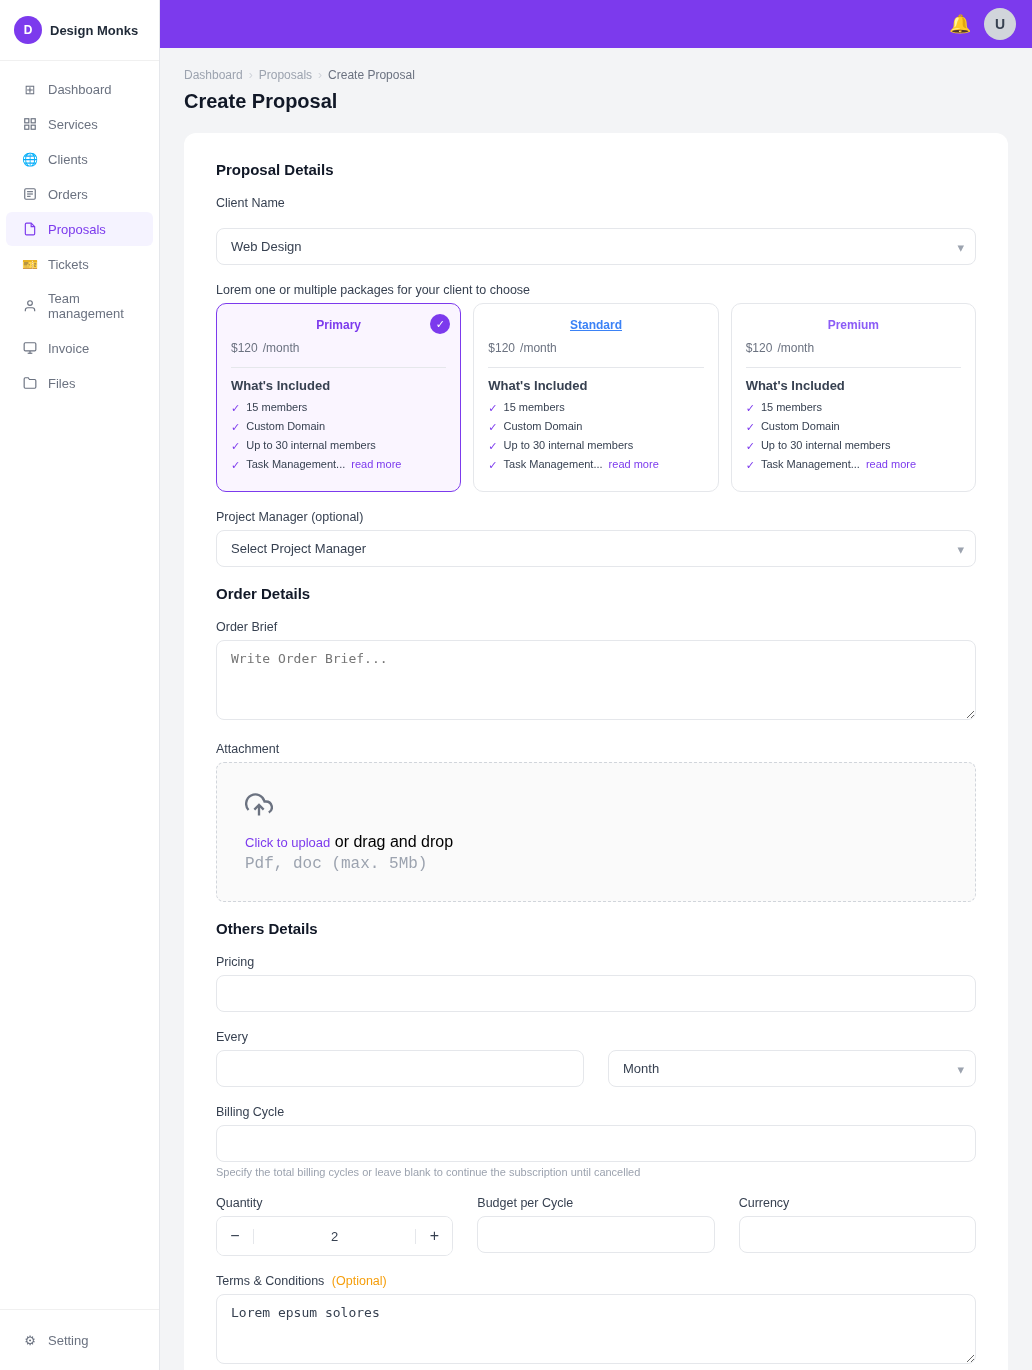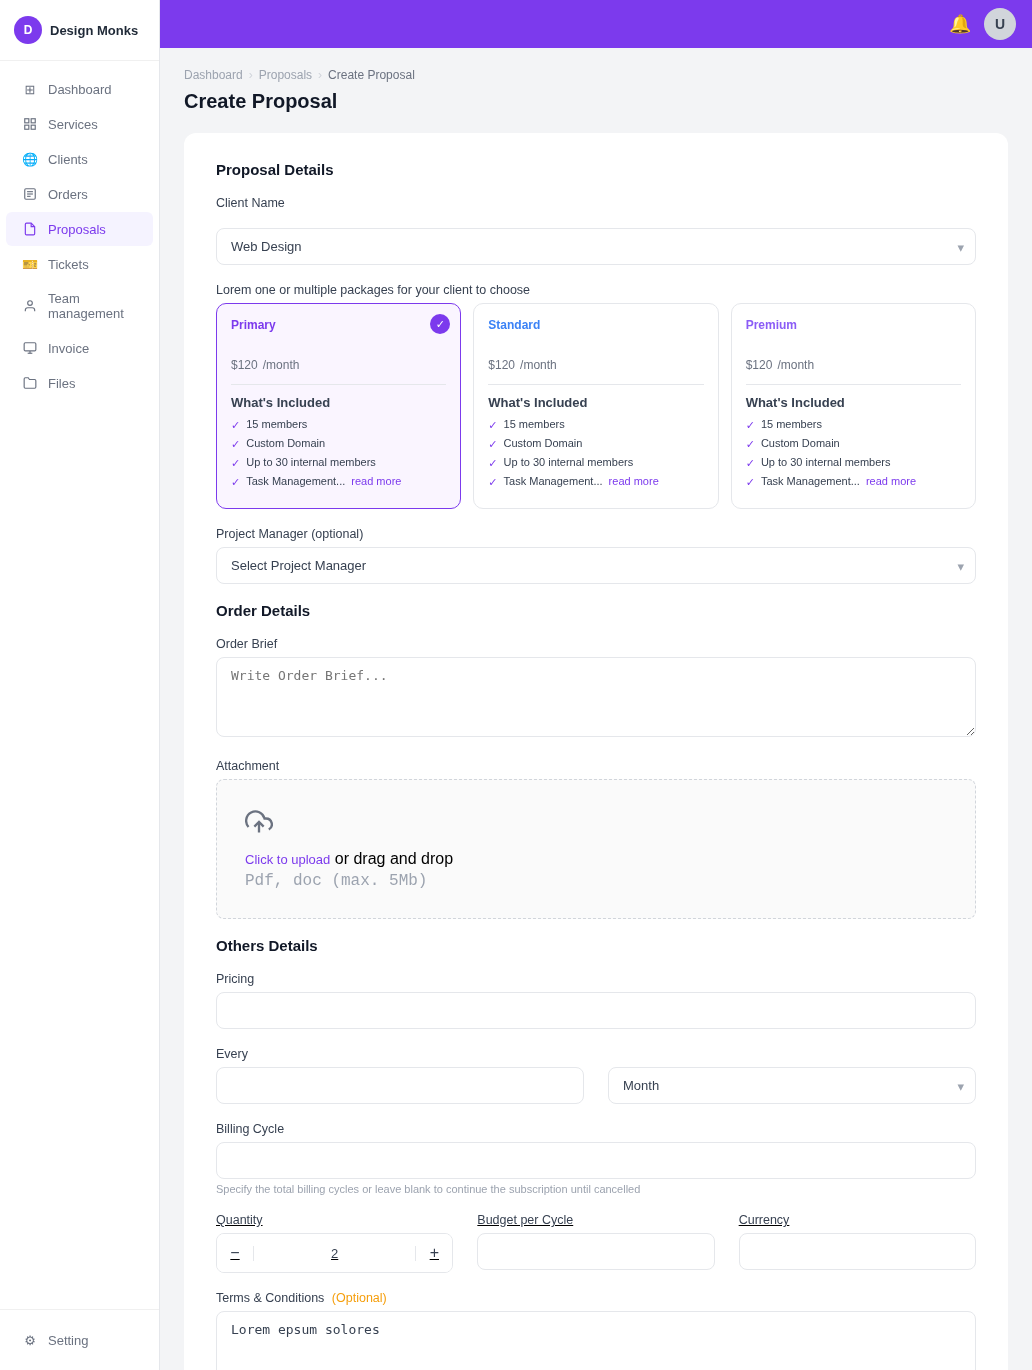--- a/index.html
+++ b/index.html
@@ -138,22 +138,22 @@
       background: #faf5ff;
     }
     .package-check {
       position: absolute; top: 10px; right: 10px;
       width: 20px; height: 20px;
       background: #7c3aed;
       border-radius: 50%;
       display: flex; align-items: center; justify-content: center;
       color: #fff; font-size: 11px;
     }
-    .package-name { font-size: 12px; font-weight: 600; color: #7c3aed; margin-bottom: 21px; }
-    .package-card:nth-child(2) .package-name { color: #3b82f6; }
+    .package-name { font-size: 12px; font-weight: 600; color: #7c3aed; margin-bottom: 4px; text-align: center; }
+    .package-card:nth-child(2) .package-name { color: #3b82f6; text-decoration: underline; }
     .package-card:nth-child(3) .package-name { color: #8b5cf6; }
     .package-price { font-size: 18px; font-weight: 700; color: #111827; }
     .package-price span { font-size: 12px; font-weight: 400; color: #6b7280; }
     .package-divider { border: none; border-top: 1px solid #e5e7eb; margin: 10px 0; }
     .package-features-title { font-size: 13px; font-weight: 600; color: #374151; margin-bottom: 8px; }
     .feature-item {
       display: flex; align-items: flex-start; gap: 6px;
       font-size: 11px; color: #374151;
       margin-bottom: 5px;
     }
@@ -166,21 +166,21 @@
       border-radius: 8px;
       padding: 28px;
       background: #fafafa;
       cursor: pointer;
     }
     .upload-icon { font-size: 24px; color: #6b7280; margin-bottom: 8px; }
     .upload-link { color: #7c3aed; font-size: 13px; cursor: pointer; }
     .upload-hint { font-size: 16px; color: #9ca3af; margin-top: 4px; font-family: Liberation Mono, monospace; }
 
     
-    .form-row { display: grid; gap: 24px; text-decoration: underline; }
+    .form-row { display: grid; gap: 24px; }
     .form-row-2 { grid-template-columns: 1fr 1fr; }
     .form-row-3 { grid-template-columns: 1fr 1fr 1fr; }
 
     
     .qty-stepper {
       display: flex; align-items: center;
       border: 1px solid #e5e7eb;
       border-radius: 8px;
       overflow: hidden;
       height: 40px;

